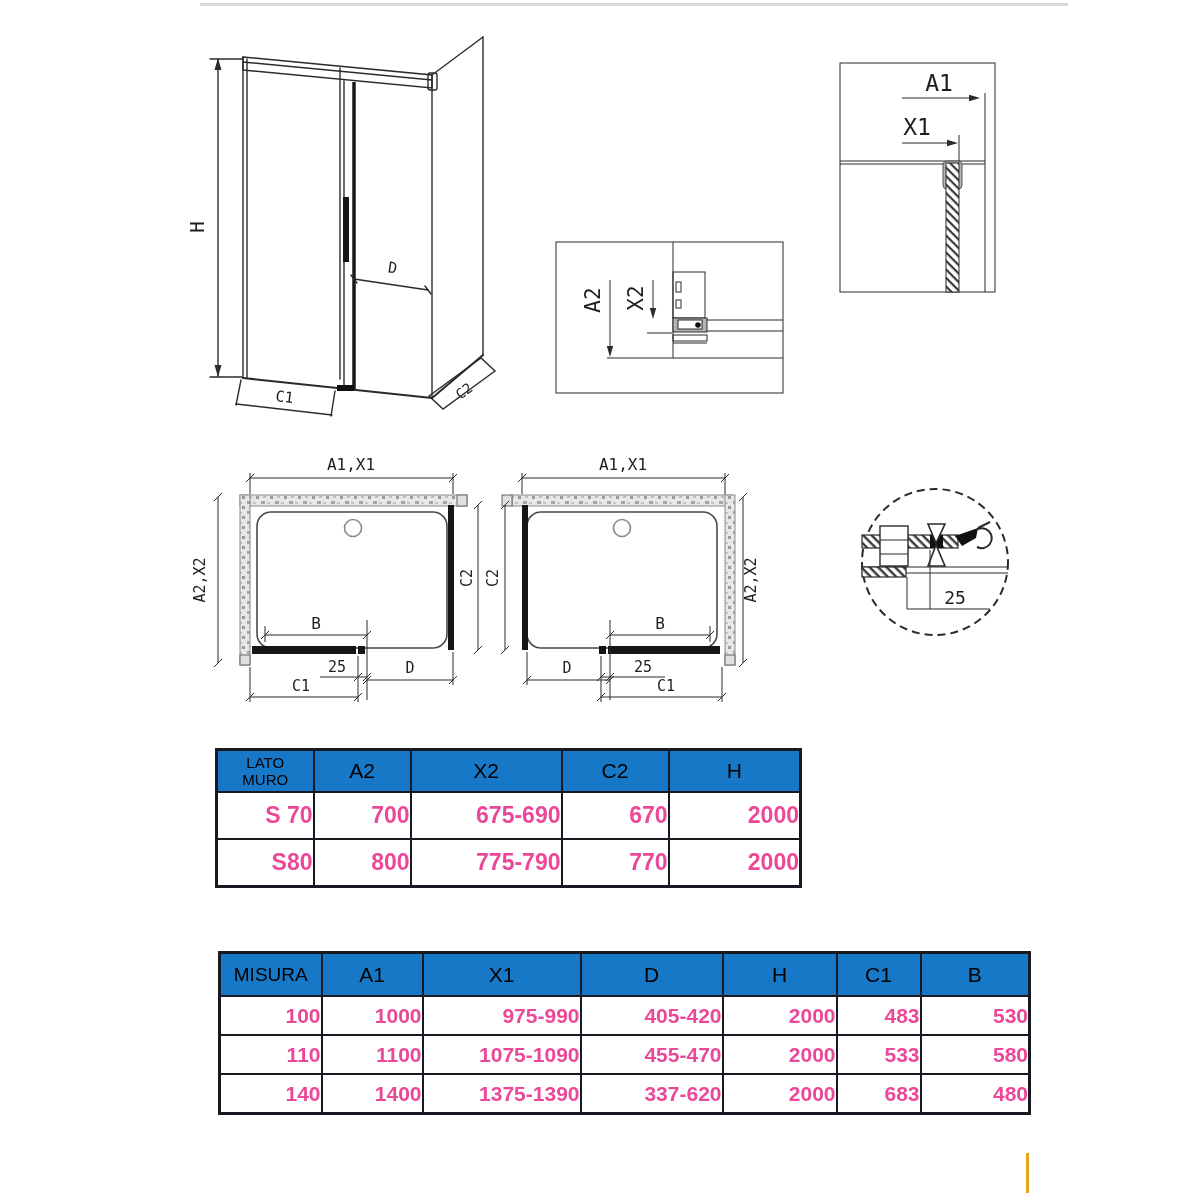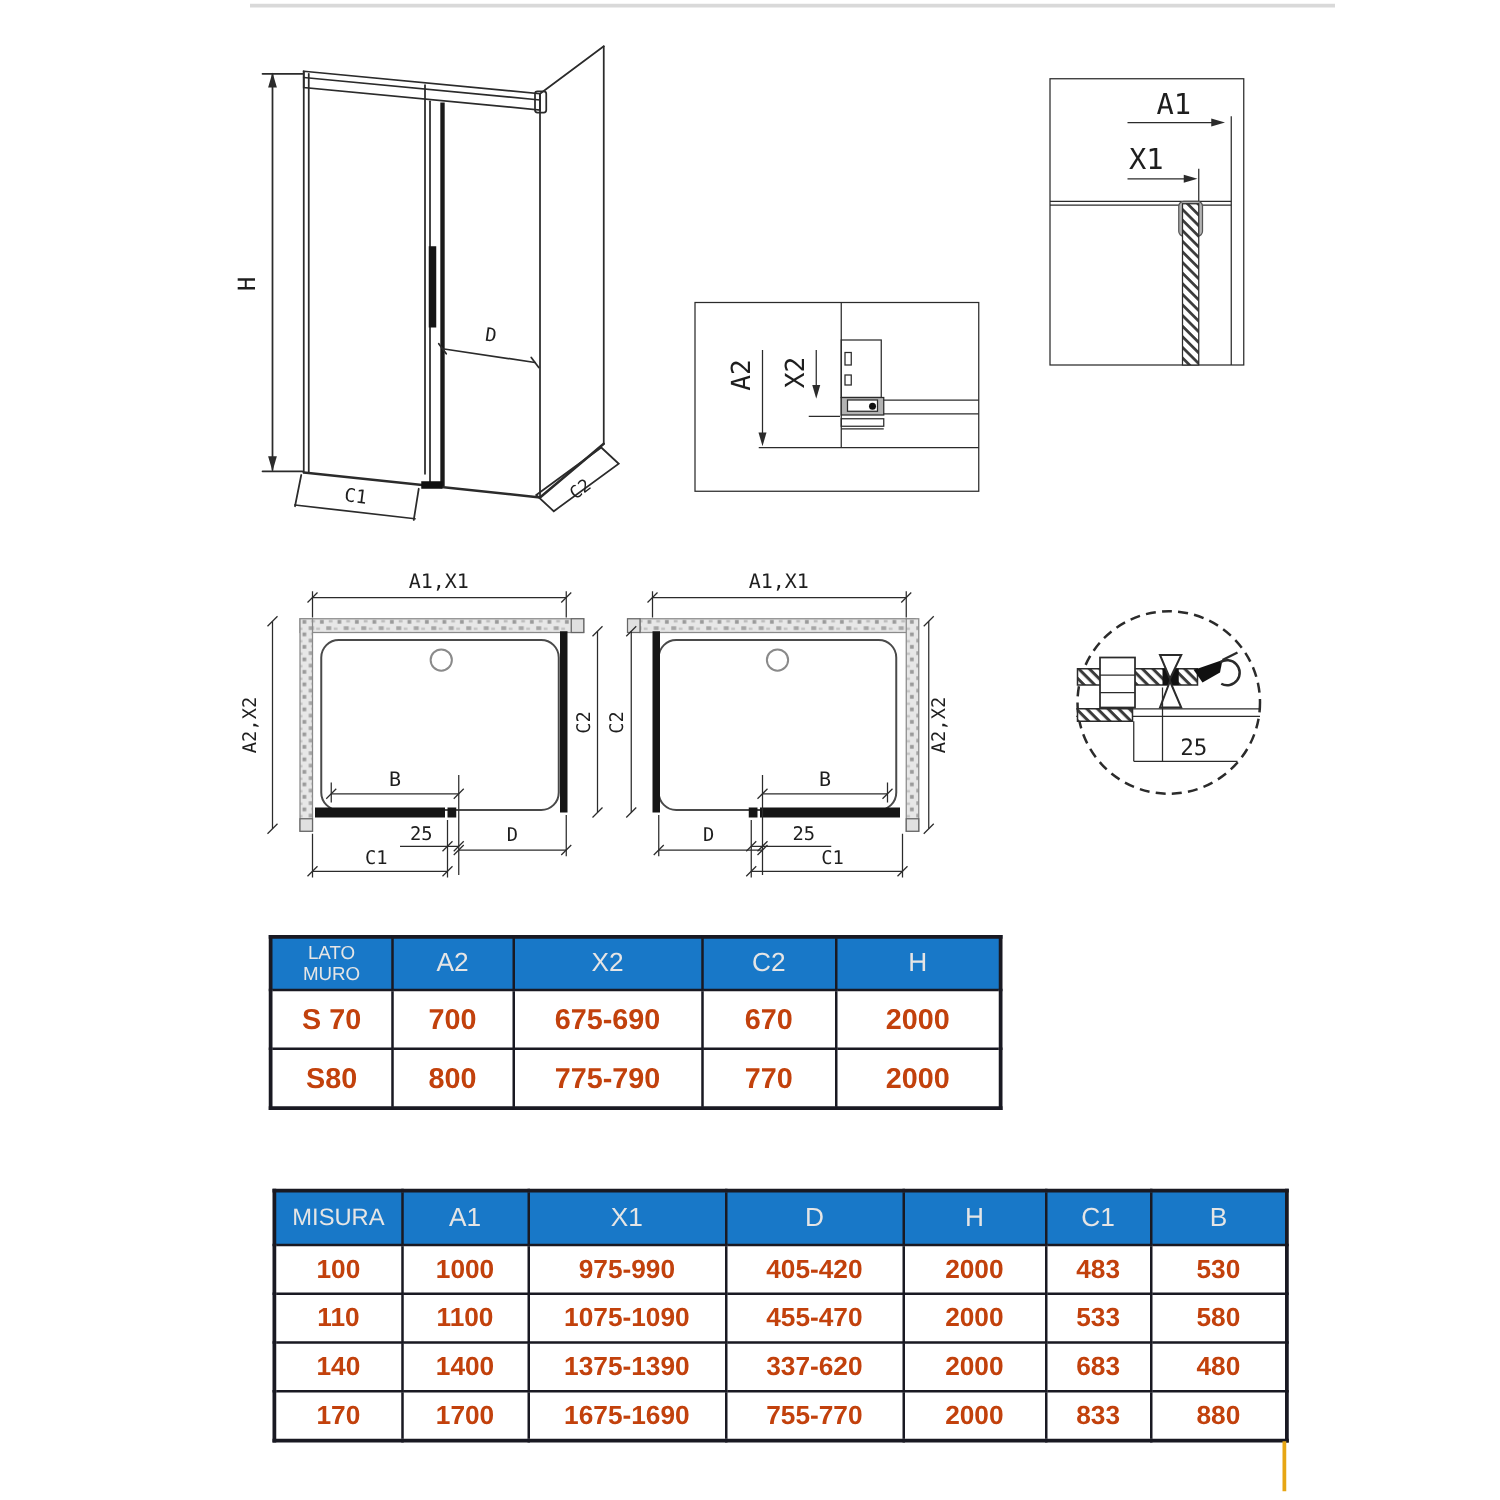--- a/index.html
+++ b/index.html
@@ -9,23 +9,23 @@
 
   
   svg text{font-family:"DejaVu Sans Mono",monospace;fill:#1e1e1e;}
   .ln{stroke:#2b2b2b;stroke-width:1.4;fill:none;stroke-linecap:round;}
   .thin{stroke:#2b2b2b;stroke-width:1;fill:none;}
   .filldrk{fill:#151515;stroke:none;}
 
   
   .spec-table{position:absolute;border-collapse:collapse;table-layout:fixed;background:#fff;
               border:3px solid #191922;}
-  .spec-table th{background:#1878C8;color:#e5e5e5;font-weight:400;text-align:center;
+  .spec-table th{background:#1878C8;color:#000000;font-weight:400;text-align:center;
                  border:2px solid #191922;padding:0;}
-  .spec-table td{color:#c2410c;font-weight:700;text-align:center;border:2px solid #191922;padding:0;}
+  .spec-table td{color:#ec4899;font-weight:700;text-align:right;border:2px solid #191922;padding:0;}
   .t1{left:215px;top:748px;width:584px;}
   .t1 th{height:40px;font-size:21px;}
   .t1 th:first-child{font-size:15px;line-height:1.15;padding:0 16px;}
   .t1 td{height:45px;font-size:23px;}
   .t2{left:218px;top:938px;width:810px;margin-top:13px;}
   .t2 th{height:41px;font-size:21px;}
   .t2 th:first-child{font-size:19px;}
   .t2 td{height:37px;font-size:21px;}
 
   .top-rule{left:200px;top:3px;width:868px;height:3px;background:#d9d9d9;}
@@ -412,27 +412,18 @@
         </tr>
         <tr>
           <td>140</td>
           <td>1400</td>
           <td>1375-1390</td>
           <td>337-620</td>
           <td>2000</td>
           <td>683</td>
           <td>480</td>
         </tr>
-        <tr>
-          <td>170</td>
-          <td>1700</td>
-          <td>1675-1690</td>
-          <td>755-770</td>
-          <td>2000</td>
-          <td>833</td>
-          <td>880</td>
-        </tr>
       </tbody>
     </table>
 
   <div class="abs accent"></div>
 
 </div>
 
 </body></html>

